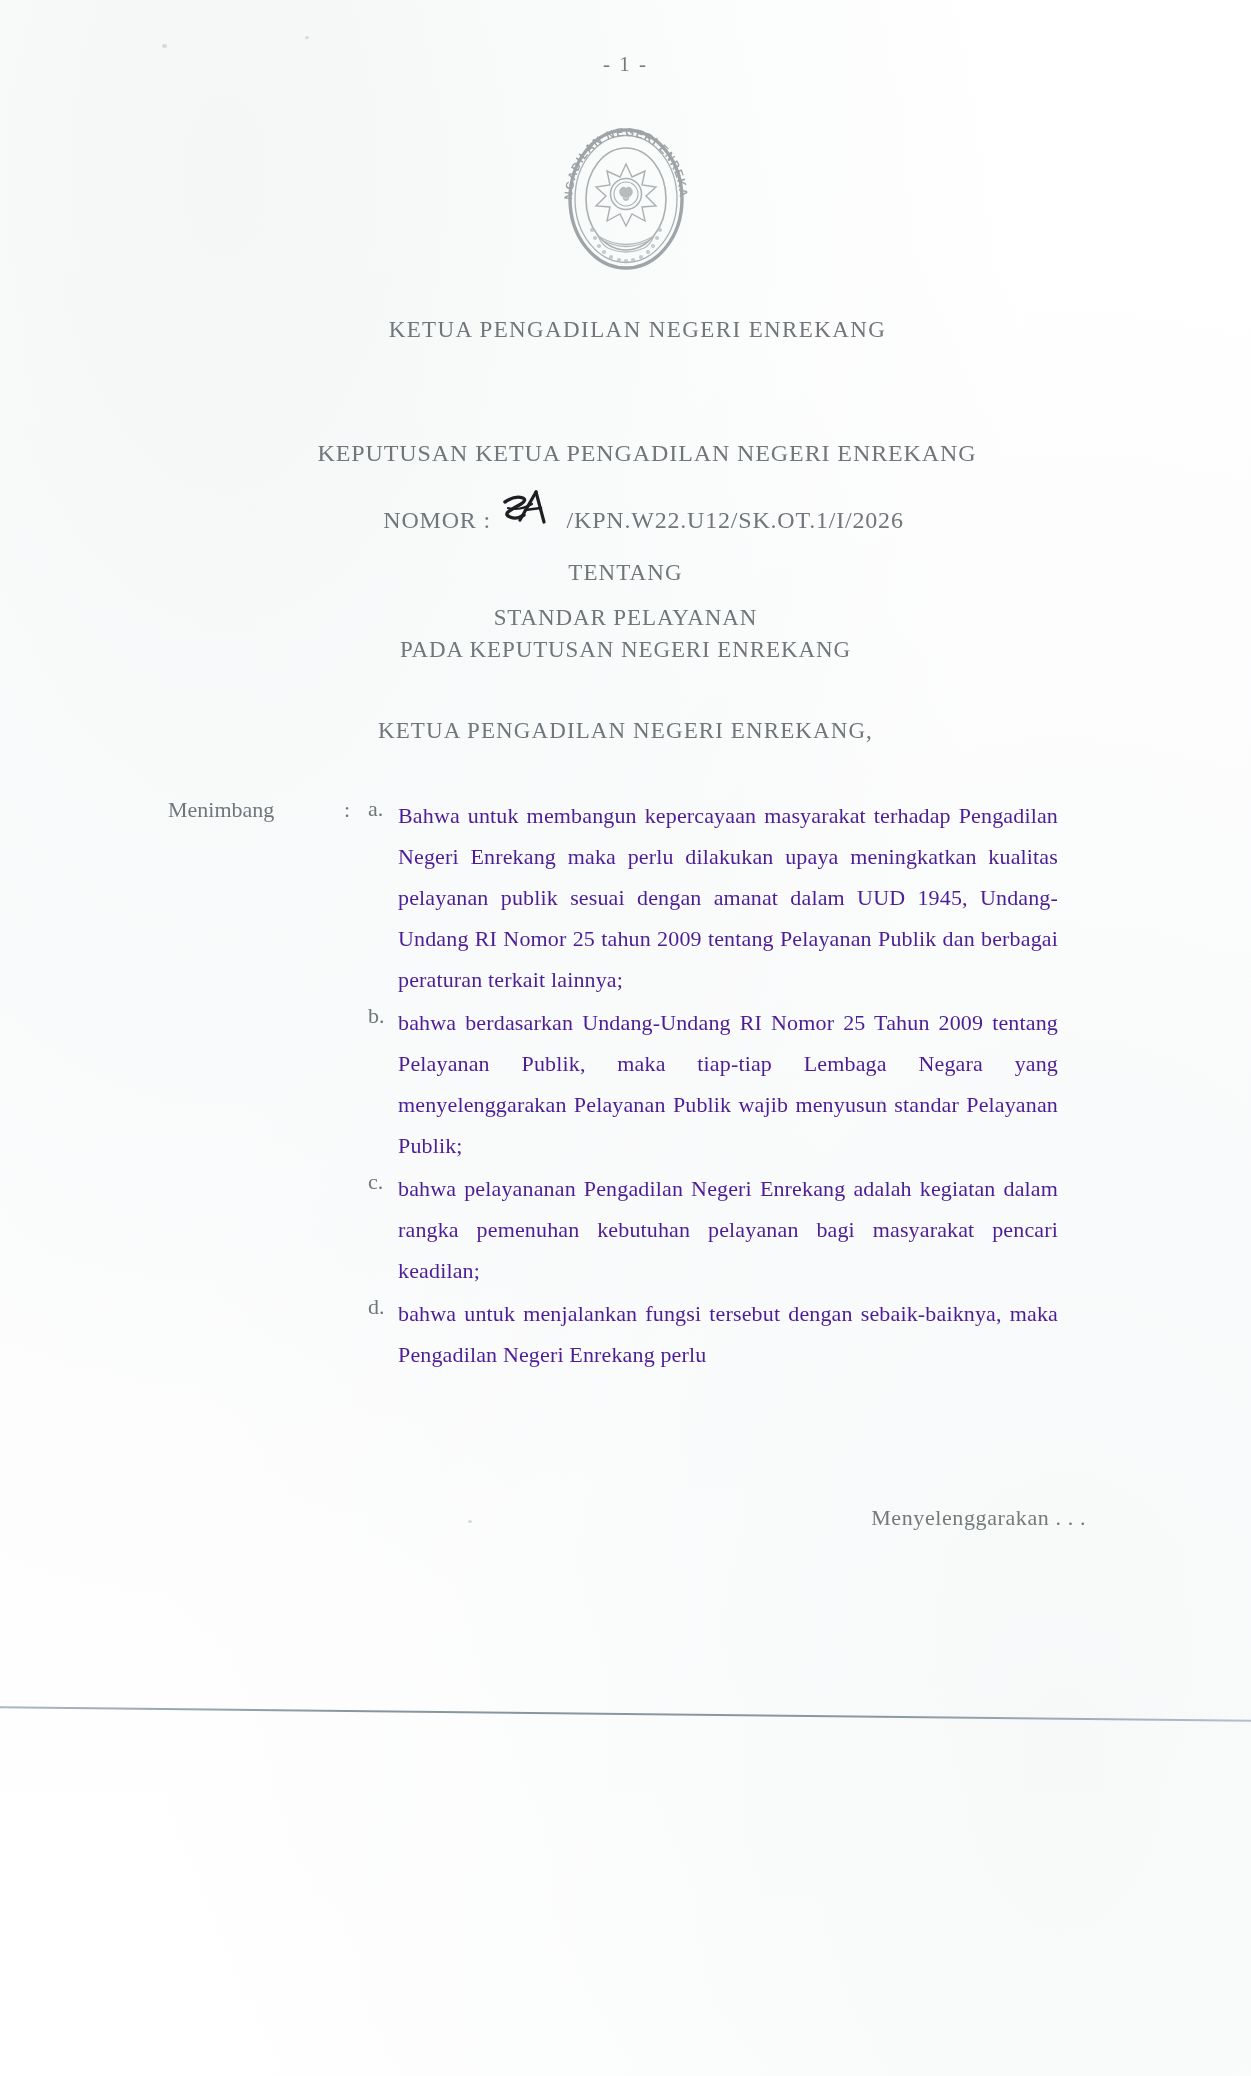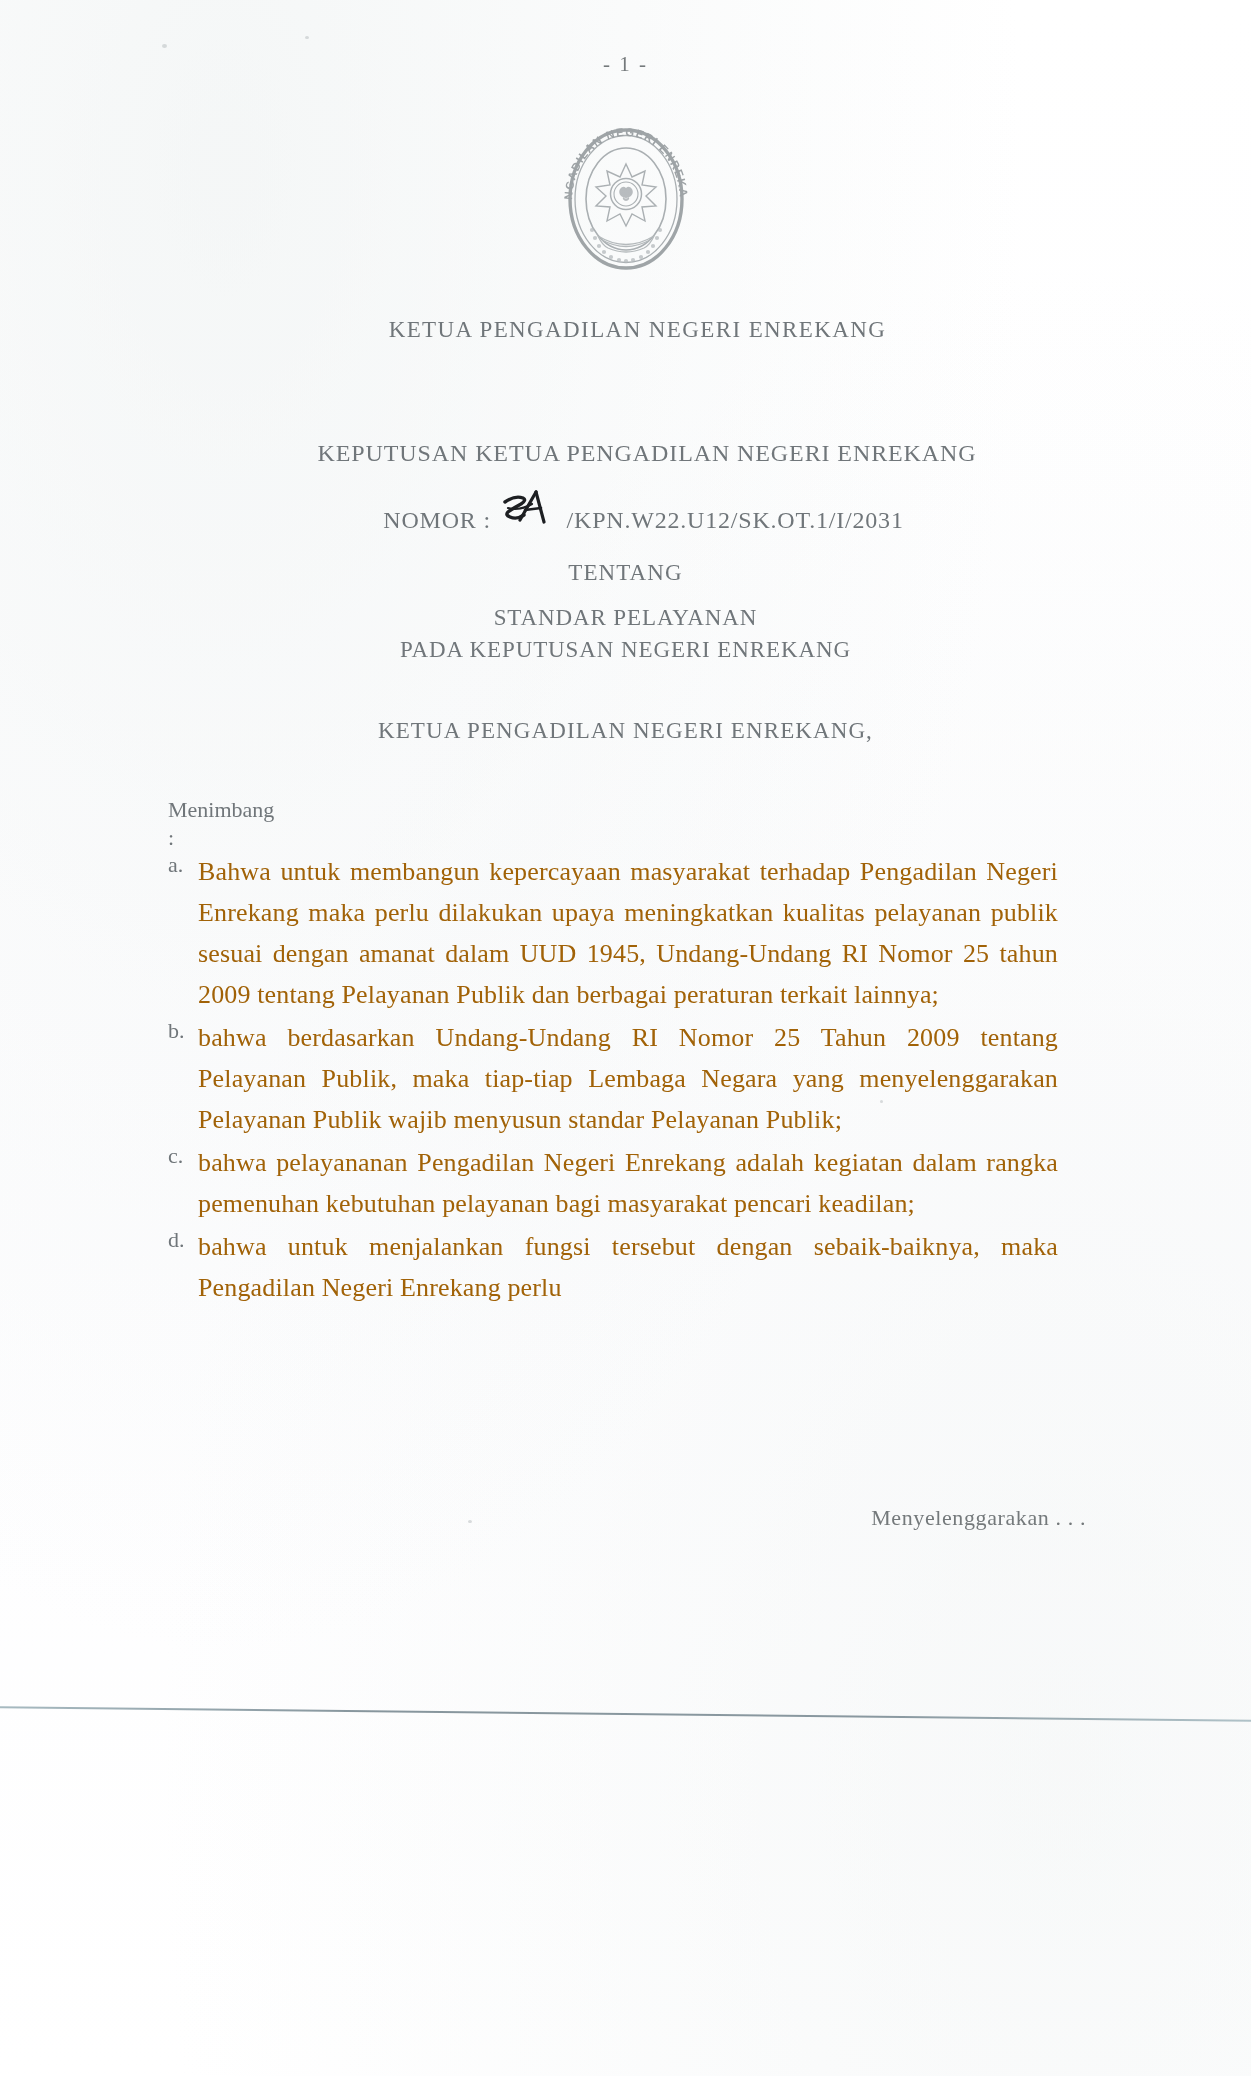--- a/index.html
+++ b/index.html
@@ -140,21 +140,20 @@
   }
 
   
   .considerations {
     position: absolute;
     top: 795px;
     left: 168px;
     width: 890px;
     display: flex;
     align-items: flex-start;
-    flex-direction: column;
   }
   .consid-label {
     flex: 0 0 auto;
     width: 176px;
     font-size: 22px;
     color: #70767a;
     white-space: nowrap;
     padding-top: 2px;
   }
   .consid-colon {
@@ -177,23 +176,23 @@
   }
   .consid-marker {
     flex: 0 0 auto;
     width: 30px;
     font-size: 22px;
     color: #70767a;
     padding-top: 1px;
   }
   .consid-text {
     flex: 1 1 auto;
-    font-size: 26px;
+    font-size: 22px;
     line-height: 41px;
-    color: #a16207;
+    color: #4c1d95;
     text-align: justify;
     text-justify: inter-word;
     letter-spacing: 0.15px;
   }
 
   
   .continuation {
     position: absolute;
     top: 1505px;
     right: 165px;
@@ -295,21 +294,21 @@
           <g fill="none" stroke="#1d1f22" stroke-linecap="round" stroke-linejoin="round">
 
             <path d="M7,20 q10,-7 18,-4 q4,2 -2,6 q-9,5 -13,8 q-3,3 2,5 q7,3 14,-2" stroke-width="3.4"></path>
             <path d="M22,38 L38,10" stroke-width="3.2"></path>
             <path d="M38,10 L46,40" stroke-width="3.2"></path>
             <path d="M27,28 L43,26" stroke-width="2.6"></path>
             <path d="M10,26 q12,3 24,-4" stroke-width="2.2"></path>
           </g>
         </svg>
       </span>
-      <span class="nomor-rest"> /KPN.W22.U12/SK.OT.1/I/2031</span>
+      <span class="nomor-rest"> /KPN.W22.U12/SK.OT.1/I/2026</span>
     </div>
 
     <div class="center-line tentang">TENTANG</div>
 
     <div class="center-line subject-1">STANDAR PELAYANAN</div>
     <div class="center-line subject-2">PADA KEPUTUSAN NEGERI ENREKANG</div>
 
     <div class="center-line authority">KETUA PENGADILAN NEGERI ENREKANG,</div>
 
     <div class="considerations">

